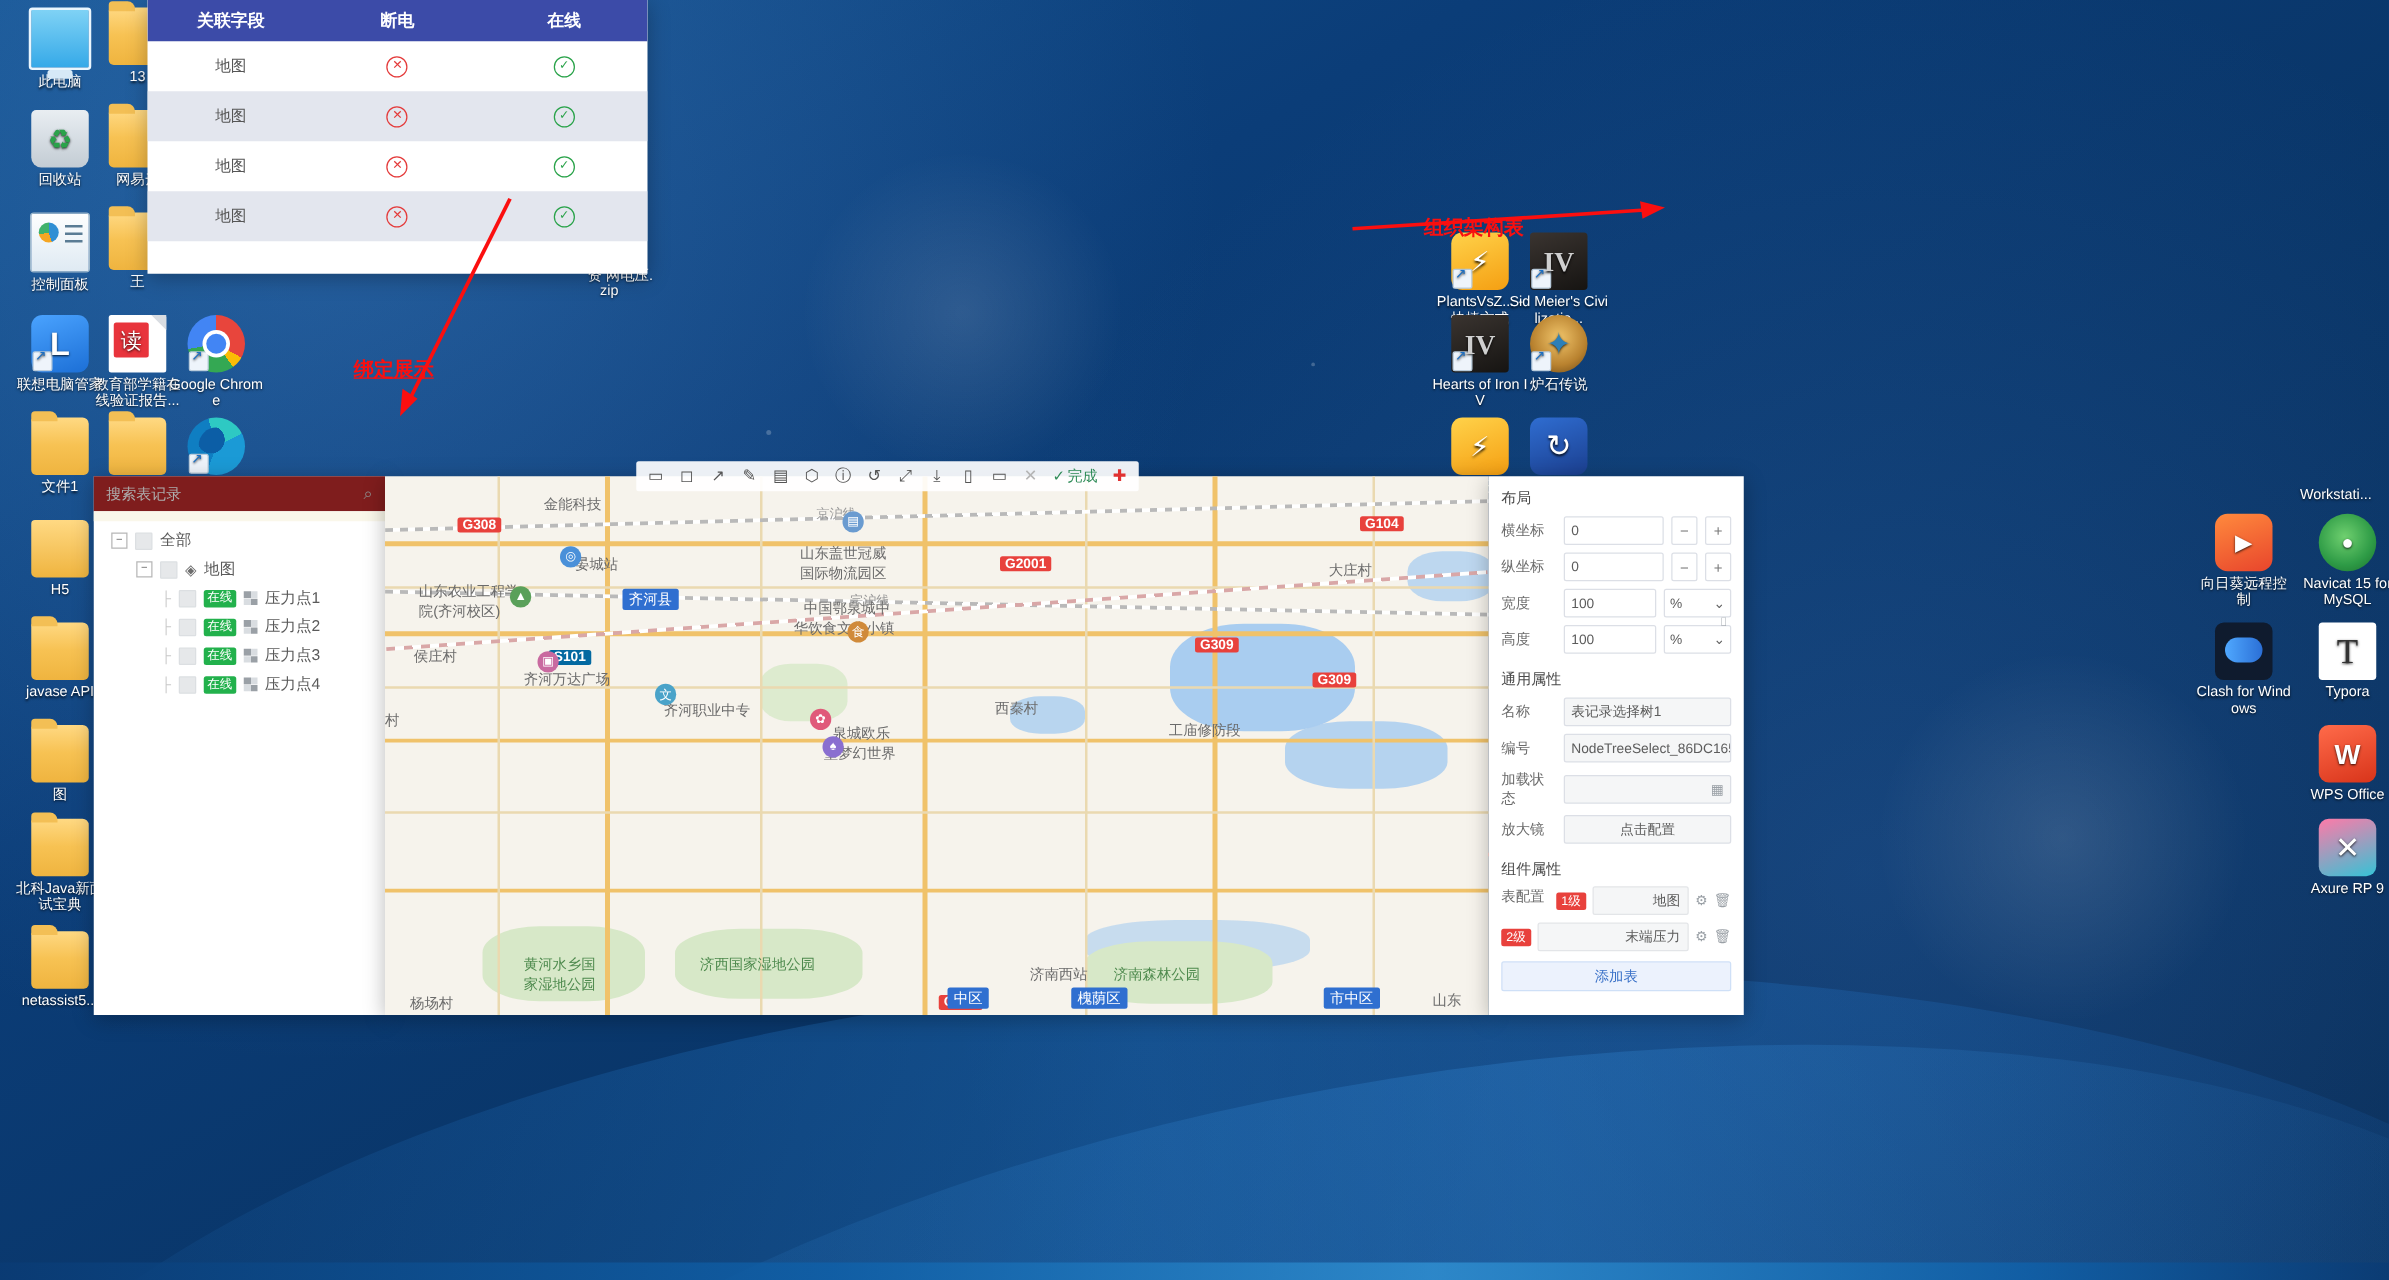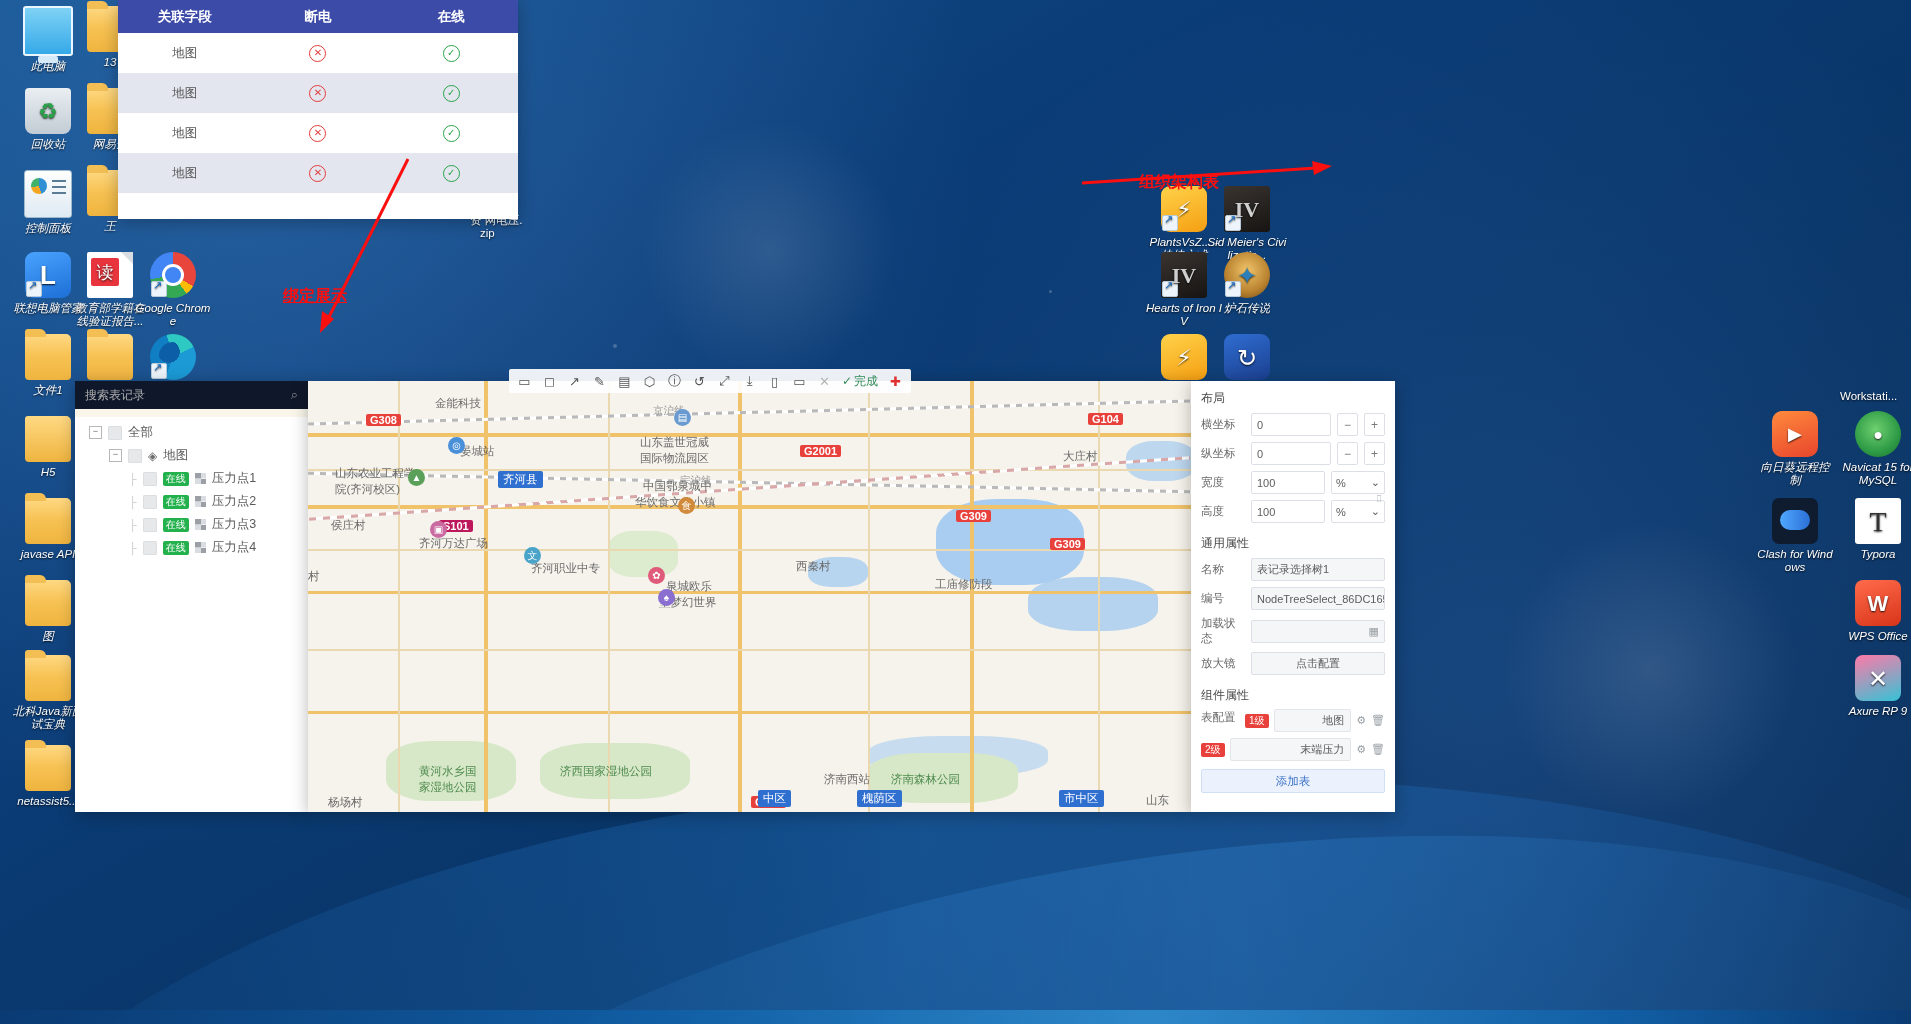--- a/index.html
+++ b/index.html
@@ -26,21 +26,21 @@
   #desktop .swoosh2{
     position:absolute;left:10%;bottom:-24%;width:100%;height:40%;
     background:linear-gradient(95deg,rgba(25,95,180,.00) 0%,rgba(55,145,225,.28) 55%,rgba(25,95,180,0) 100%);
     transform:rotate(-9deg);border-radius:50% 50% 0 0/100% 100% 0 0;
   }
 
   
   .dicon{position:absolute;width:80px;text-align:center;color:#fff;font-size:11.5px;line-height:13px;
          text-shadow:0 1px 2px rgba(0,0,0,.85);}
   .dicon .glyph{width:46px;height:46px;margin:0 auto 4px;position:relative;}
-  .dicon .lbl{display:block;word-break:break-all;font-style:italic;}
+  .dicon .lbl{display:block;word-break:break-all;}
 
   .ic-folder{background:linear-gradient(180deg,#ffd983 0%,#f7c253 48%,#efb43f 100%);border-radius:3px 5px 4px 4px;}
   .ic-folder:before{content:"";position:absolute;left:0;top:-5px;width:21px;height:8px;background:#f3bf55;border-radius:3px 6px 0 0;}
   .ic-pc{background:linear-gradient(180deg,#7fd2f5 0%,#35a9e8 100%);border:2px solid #eaf6fe;border-radius:3px;height:34px;margin-top:4px;}
   .ic-pc:after{content:"";position:absolute;left:13px;bottom:-9px;width:20px;height:7px;background:#d6e9f7;border-radius:2px;}
   .ic-bin{background:linear-gradient(180deg,#e9eef2 0%,#c3ccd4 100%);border-radius:4px 4px 8px 8px;height:38px;margin-top:5px;position:relative;overflow:hidden;}
   .ic-bin:after{content:"\267B";position:absolute;inset:0;display:flex;align-items:center;justify-content:center;color:#2aa34a;font-size:22px;}
   .ic-ctrl{background:linear-gradient(180deg,#fdfefe 0%,#dfeaf3 100%);border:1px solid #9fb9cd;border-radius:3px;}
   .ic-ctrl:after{content:"";position:absolute;left:6px;top:7px;width:16px;height:16px;border-radius:50%;
       background:conic-gradient(#2f8fd4 0 45%,#f5a623 45% 72%,#3fb16b 72% 100%);}
@@ -115,21 +115,21 @@
        padding:2px 8px;font-size:12.5px;color:#555;margin-right:8px;}
   .tag .x{color:#9a9a9a;font-size:11px;}
   .tagbox{background:#ededed;border-radius:2px;min-height:32px;display:flex;align-items:center;padding:0 10px;}
 
   
   .anno-text{position:absolute;color:#fb0f0f;font-size:16px;font-weight:600;white-space:nowrap;}
   .arrow{position:absolute;pointer-events:none;}
 
   
   #tree-win{left:75px;top:381px;width:233px;height:431px;background:#fff;}
-  #tree-win .searchbar{height:28px;background:#0f172a;display:flex;align-items:center;padding:0 10px;
+  #tree-win .searchbar{height:28px;background:#7f1d1d;display:flex;align-items:center;padding:0 10px;
         font-size:12px;color:#adadad;justify-content:space-between;}
   #tree-win .searchbar .mag{color:#8e8e8e;font-size:13px;}
   #tree-win .stripe{height:8px;background:#faf7ea;}
   .tnode{display:flex;align-items:center;height:23px;font-size:12.5px;color:#5a5a5a;gap:6px;}
   .tnode .exp{width:11px;height:11px;border:1px solid #b7b7b7;color:#666;font-size:9px;line-height:9px;text-align:center;}
   .tnode .cbx{width:12px;height:12px;background:#e6e8ea;border:1px solid #dcdfe2;border-radius:1px;}
   .tnode .layer{color:#6c6c6c;font-size:12px;}
   .badge{background:#22b14c;color:#fff;font-size:10px;padding:1px 3px;border-radius:2px;line-height:12px;}
   .dotsq{display:inline-block;width:11px;height:11px;
      background:linear-gradient(90deg,#9aa0a6 50%,#d9dde1 50%),linear-gradient(90deg,#d9dde1 50%,#9aa0a6 50%);
@@ -515,21 +515,21 @@
     <div class="rail" style="left:0;top:30px;width:883px;transform:rotate(-1.5deg);"></div>
     <div class="rail" style="left:0;top:100px;width:883px;transform:rotate(1.2deg);"></div>
     <div class="rail" style="left:0;top:106px;width:883px;transform:rotate(-4deg);background:repeating-linear-gradient(90deg,#d9a7a7 0 7px,#fff 7px 14px);"></div>
     <div id="map-labels">
         <div class="roadtag" style="left: 58px; top: 33px;">G308</div>
         <div class="roadtag" style="left: 492px; top: 24px; margin-top: 40px;">G2001</div>
         <div class="roadtag" style="left: 780px; top: 32px;">G104</div>
         <div class="roadtag" style="left: 648px; top: 129px;">G309</div>
         <div class="roadtag" style="left: 742px; top: 157px;">G309</div>
         <div class="roadtag" style="left: 443px; top: 415px;">G220</div>
-        <div class="roadtag" style="background: #be185d; left: 131px; top: 139px;">S101</div>
+        <div class="roadtag" style="background: #0369a1; left: 131px; top: 139px;">S101</div>
         <div class="bluetag" style="left: 190px; top: 90px;">齐河县</div>
         <div class="bluetag" style="left: 450px; top: 409px;">中区</div>
         <div class="bluetag" style="left: 751px; top: 409px;">市中区</div>
         <div class="maplbl" style="left: 127px; top: 15px;">金能科技</div>
         <div class="maplbl" style="left: 152px; top: 63px;">晏城站</div>
         <div class="maplbl" style="left: 332px; top: 54px;">山东盖世冠威</div>
         <div class="maplbl" style="left: 332px; top: 70px;">国际物流园区</div>
         <div class="maplbl" style="left: 755px; top: 68px;">大庄村</div>
         <div class="maplbl" style="left: 27px; top: 85px;">山东农业工程学</div>
         <div class="maplbl" style="left: 27px; top: 101px;">院(齐河校区)</div>

